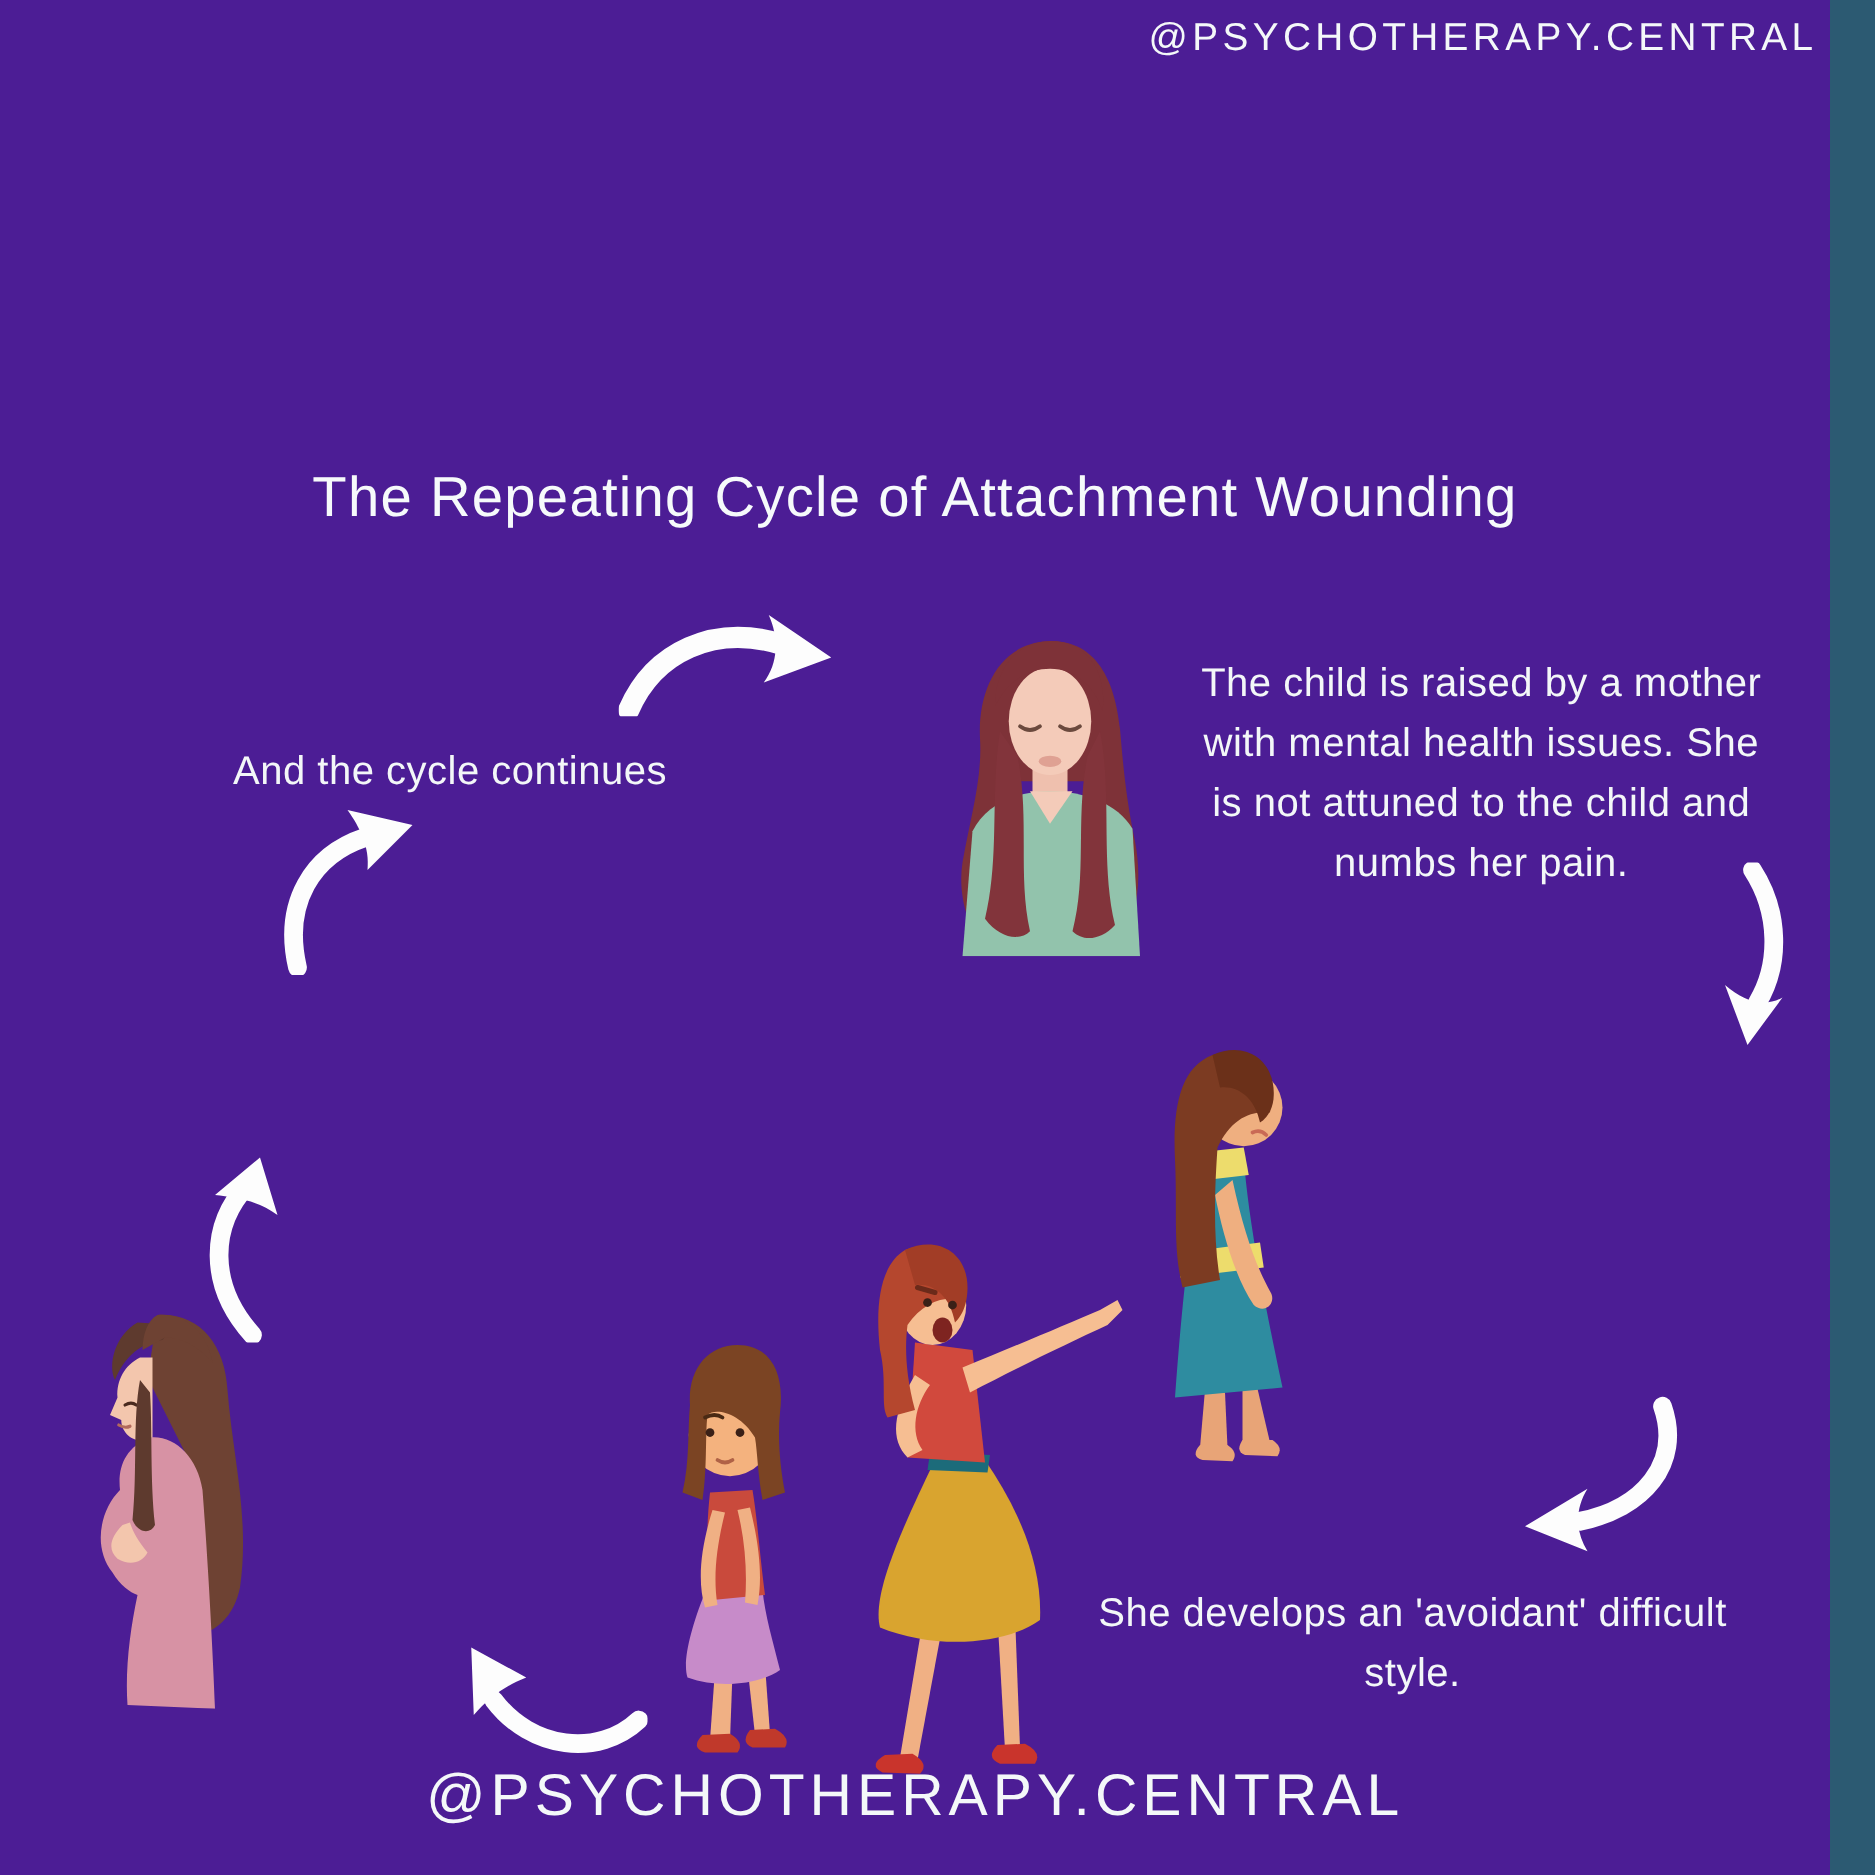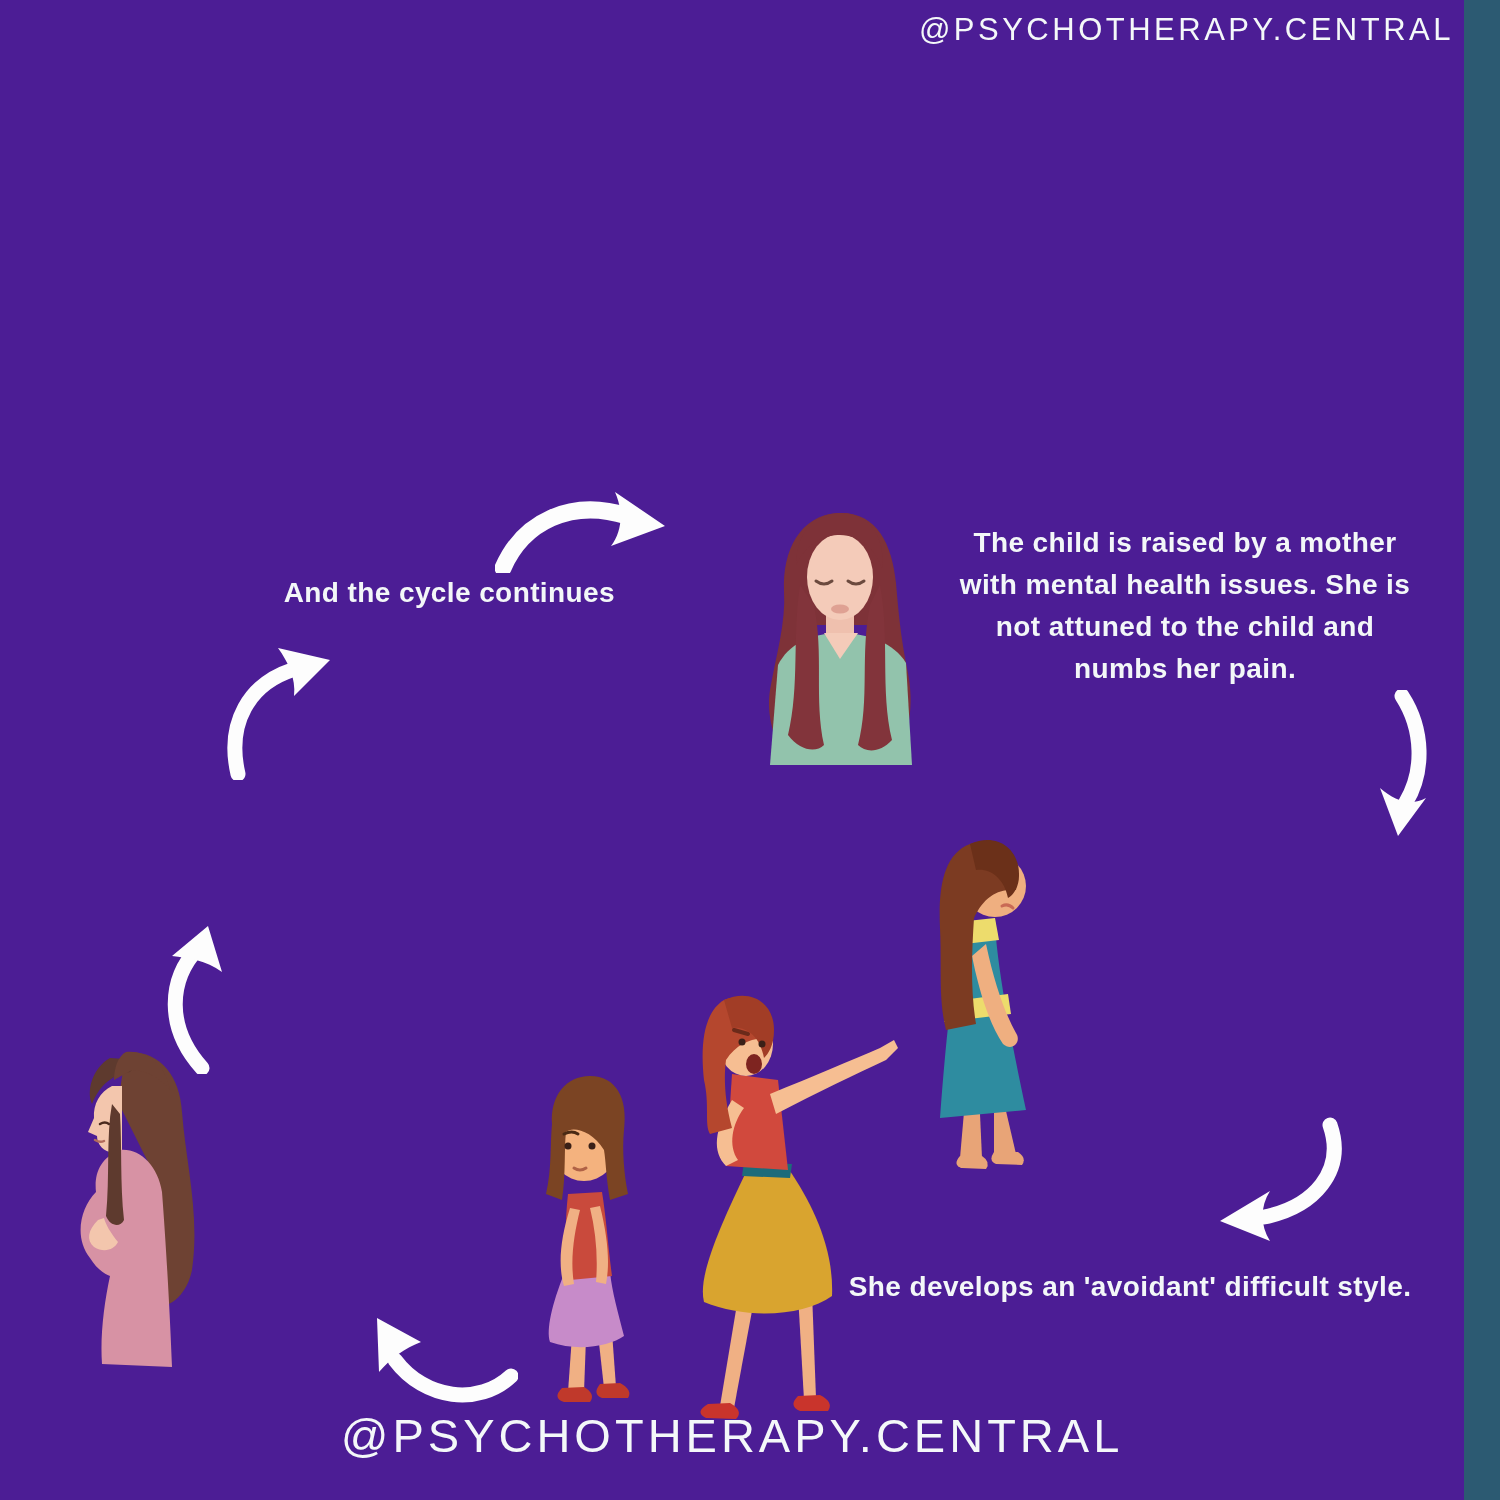--- a/index.html
+++ b/index.html
@@ -23,29 +23,29 @@
     color:#FDFDFD;
   }
   .title span{display:block;}
   .subtitle{
     position:absolute;top:372px;left:0;width:100%;
     text-align:center;font-size:45px;font-weight:400;letter-spacing:1px;
     color:#F6FAFB;
   }
   .step{
     position:absolute;text-align:center;
-    font-size:28px;line-height:1.5;letter-spacing:.4px;font-weight:700;
+    font-size:32px;line-height:1.5;letter-spacing:.4px;font-weight:400;
     color:#F3F7F8;
   }
   .step1{left:955px;top:522px;width:460px;}
   .step2{left:1018px;top:832px;width:460px;}
   .step3{left:840px;top:1266px;width:580px;}
   .step4{left:200px;top:1038px;width:312px;}
   .step5{left:50px;top:798px;width:488px;}
-  .step6{left:105px;top:572px;width:510px;text-align:right;}
+  .step6{left:105px;top:592px;width:510px;}
   .illu,.arrow{position:absolute;}
   .illu svg,.arrow svg{display:block;width:100%;height:100%;}
   .illu-portrait{left:738px;top:503px;width:205px;height:262px;}
   .illu-girl{left:898px;top:826px;width:172px;height:358px;}
   .illu-family{left:512px;top:982px;width:388px;height:448px;}
   .illu-pregnant{left:48px;top:1042px;width:158px;height:325px;}
   .arrow1{left:495px;top:478px;width:175px;height:95px;}
   .arrow2{left:1362px;top:690px;width:70px;height:150px;}
   .arrow3{left:1212px;top:1115px;width:140px;height:132px;}
   .arrow4{left:140px;top:922px;width:130px;height:152px;}
@@ -58,20 +58,21 @@
   }
 </style>
 </head>
 <body>
 
 <div class="canvas">
 
   <div class="handle-top">@PSYCHOTHERAPY.CENTRAL</div>
 
 
+  <div class="subtitle">The Repeating Cycle of Attachment Wounding</div>
 
   <div class="arrow arrow1">
     <svg viewBox="0 0 175 95">
       <path d="M8 90 C28 44 76 20 132 38" fill="none" stroke="#FDFDFD" stroke-width="17" stroke-linecap="round"></path>
       <path d="M120 14 L170 48 L116 68 C128 52 128 32 120 14 Z" fill="#FDFDFD"></path>
     </svg>
   </div>
 
   <div class="illu illu-portrait">
     <svg viewBox="0 0 205 262">

